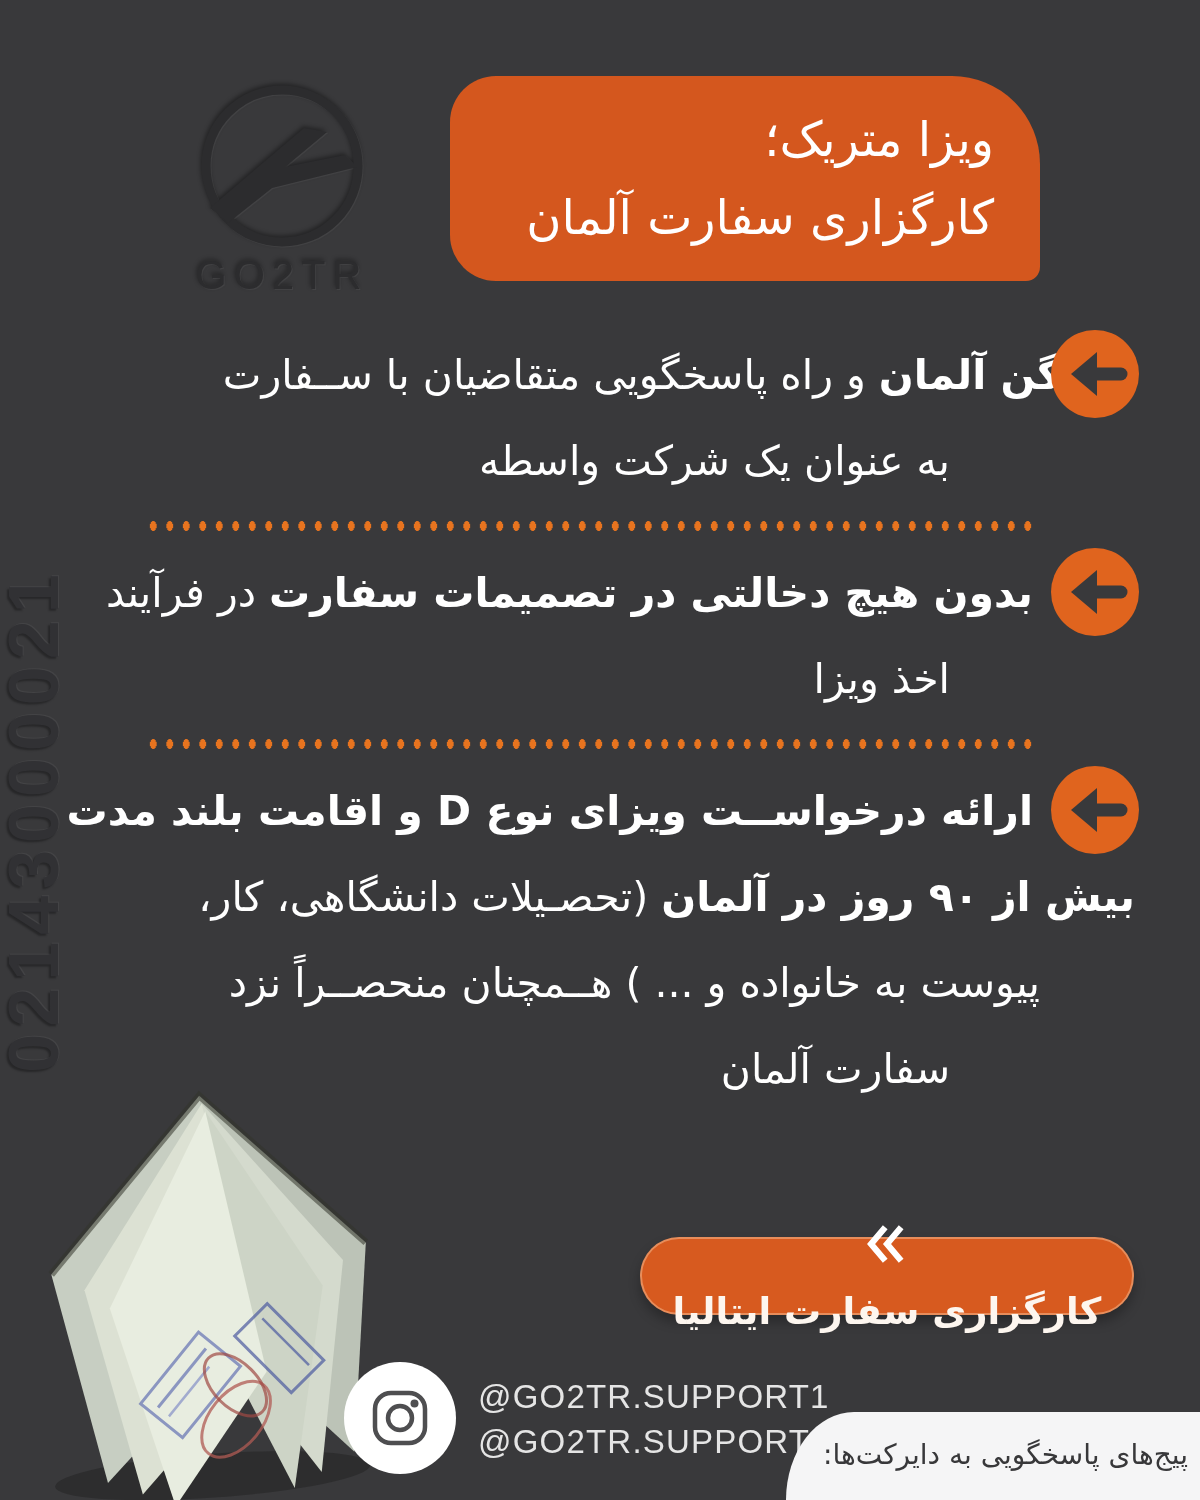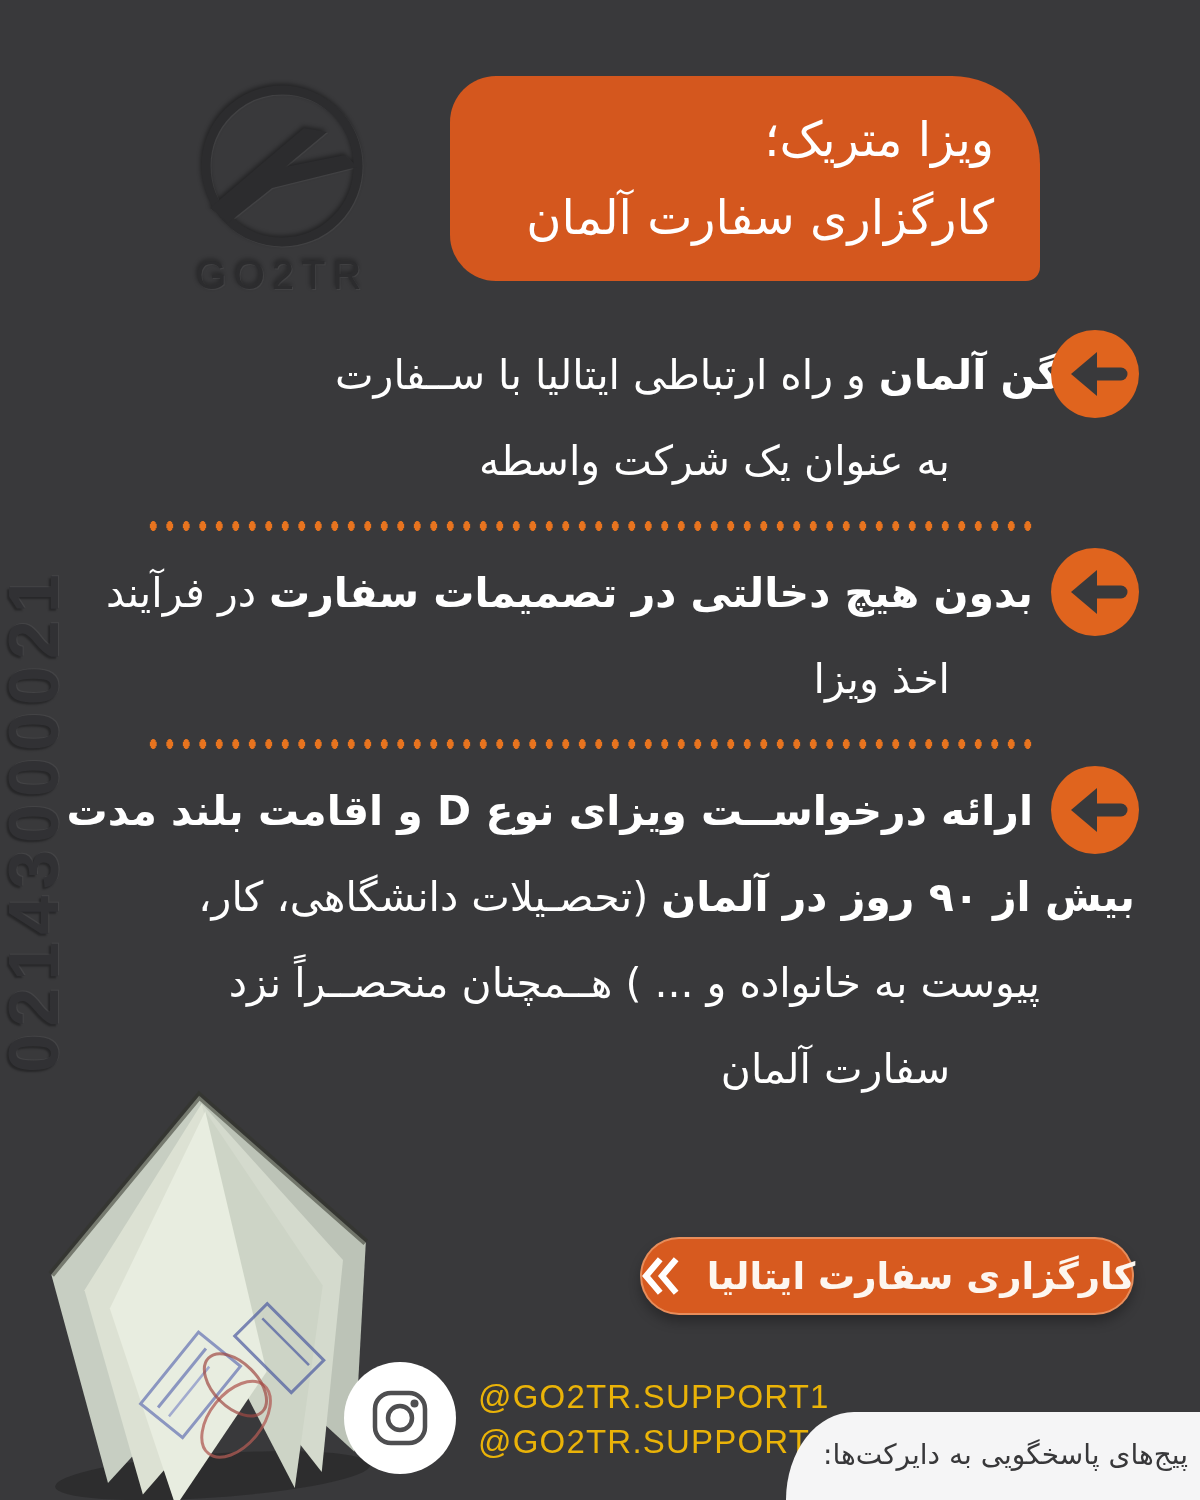--- a/index.html
+++ b/index.html
@@ -59,36 +59,37 @@
   
   .italy-btn {
     position:absolute; left:640px; top:1237px; width:494px; height:78px;
     box-sizing:border-box;
     background: var(--orange2, #d75a1f);
     border:2px solid rgba(250,205,165,0.45);
     border-radius:40px;
     display:flex; align-items:center; justify-content:center; gap:22px;
     box-shadow:0 7px 12px rgba(0,0,0,0.28);
     cursor:pointer;
+    flex-direction:column;
   }
   .italy-btn .lbl {
     direction:rtl; color:#fdf6ef; font-weight:bold; font-size:37px; white-space:nowrap;
   }
 
   
   .insta-badge {
     position:absolute; left:344px; top:1362px; width:112px; height:112px;
     background:#ffffff; border-radius:50%;
     display:flex; align-items:center; justify-content:center;
   }
   .handles {
     position:absolute; left:478px; top:1374px;
     font-family:"Liberation Sans", sans-serif;
     font-size:33px; line-height:45px; letter-spacing:1.2px;
-    color:#eab308; white-space:nowrap;
+    color:#e5e5e5; white-space:nowrap;
   }
   .handles div { cursor:pointer; }
 
   
   .bottom-bar {
     position:absolute; left:786px; top:1412px; width:414px; height:88px;
     box-sizing:border-box;
     background: var(--bar, #f5f5f6);
     border-top-left-radius:68px 88px;
     direction:rtl; text-align:right;
@@ -117,21 +118,21 @@
   </div>
 
   <div class="bullets" id="bullet-list">
       <div class="bullet">
         <div class="bicon"><svg width="88" height="88" viewBox="0 0 88 88">
             <circle cx="44" cy="44" r="44" fill="#e0641e"></circle>
             <path d="M70 44 H40" stroke="#39393b" stroke-width="13" stroke-linecap="round"></path>
             <path d="M46 22 L20 44 L46 66 Z" fill="#39393b"></path>
           </svg></div>
         <div class="btext" dir="rtl">
-          <div class="bline full"><span class="bold">شینگن آلمان</span><span> و راه ارتباطی ایتالیا با ســفارت</span></div>
+          <div class="bline full"><span class="bold">شینگن آلمان</span><span> و راه پاسخگویی متقاضیان با ســفارت</span></div>
           <div class="bline short"><span>به عنوان یک شرکت واسطه</span></div>
         </div>
       </div>
       <div class="dotsep"></div>
       <div class="bullet">
         <div class="bicon"><svg width="88" height="88" viewBox="0 0 88 88">
             <circle cx="44" cy="44" r="44" fill="#e0641e"></circle>
             <path d="M70 44 H40" stroke="#39393b" stroke-width="13" stroke-linecap="round"></path>
             <path d="M46 22 L20 44 L46 66 Z" fill="#39393b"></path>
           </svg></div>

